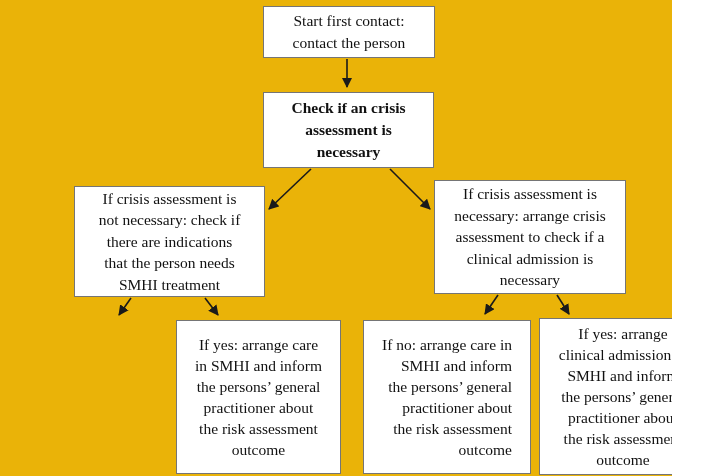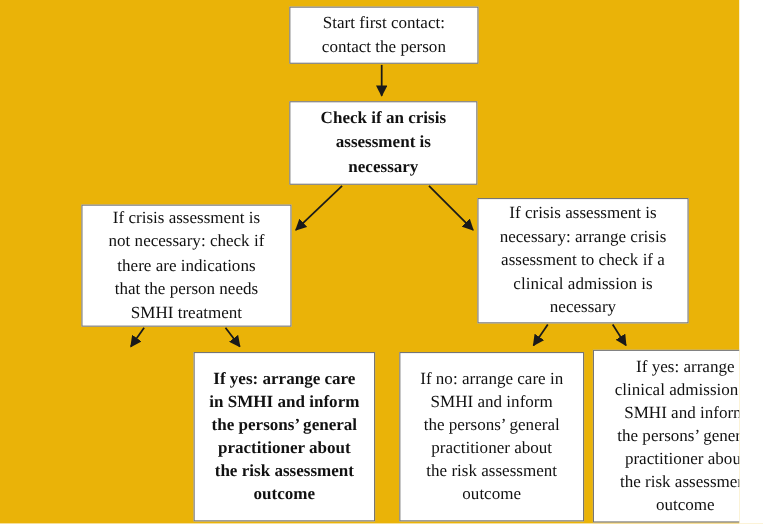--- a/index.html
+++ b/index.html
@@ -36,22 +36,22 @@
     white-space: pre-line;
     font-size: 15.5px;
     line-height: 21px;
     padding: 2px 3px;
   }
   #n-start        { left: 263px; top: 6px;   width: 172px; height: 52px;  line-height: 22px; }
   #n-check        { left: 263px; top: 92px;  width: 171px; height: 76px;  line-height: 22px; font-weight: bold; }
   #n-branch-left  { left: 74px;  top: 186px; width: 191px; height: 111px; line-height: 21.5px; }
   #n-branch-right { left: 434px; top: 180px; width: 192px; height: 114px; line-height: 21.5px; }
   #n-outcome-1    { left: 2px;   top: 320px; width: 167px; height: 154px; }
-  #n-outcome-2    { left: 176px; top: 320px; width: 165px; height: 154px; font-weight: bold; }
-  #n-outcome-3    { left: 363px; top: 320px; width: 168px; height: 154px; }
+  #n-outcome-2    { left: 176px; top: 320px; width: 165px; height: 154px; }
+  #n-outcome-3    { left: 363px; top: 320px; width: 168px; height: 154px; text-align: right; }
   #n-outcome-4    { left: 539px; top: 318px; width: 168px; height: 157px; }
 </style>
 </head>
 <body>
 
 <div class="canvas">
 
   <svg class="arrows" viewBox="0 0 709 476" xmlns="http://www.w3.org/2000/svg">
     <defs>
       <marker id="ah" viewBox="0 0 10 10" refX="9" refY="5" markerWidth="6.5" markerHeight="6.5" orient="auto-start-reverse">

